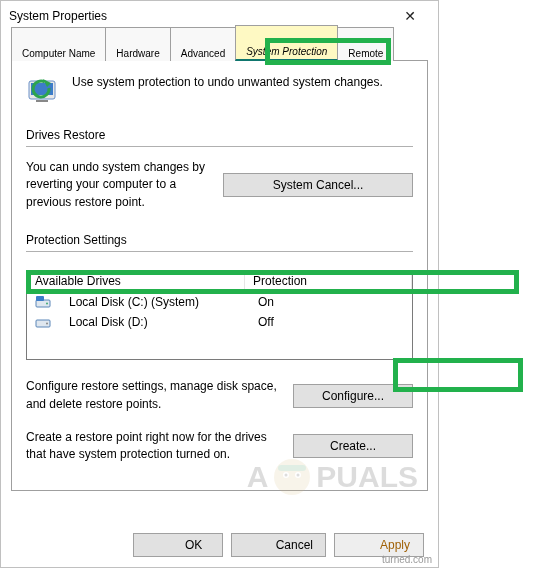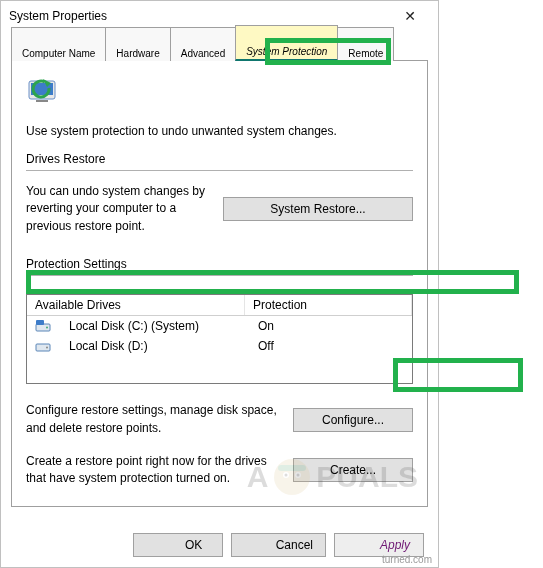--- a/index.html
+++ b/index.html
@@ -74,21 +74,20 @@
     padding: 14px 14px 10px 14px;
     min-height: 430px;
     box-sizing: border-box;
   }
 
   .intro-row {
     display: flex;
     align-items: flex-start;
     gap: 10px;
     margin-bottom: 14px;
-    flex-direction: column;
   }
   .shield-icon svg { width: 36px; height: 36px; }
 
   .group-label {
     font-size: 12px;
     margin-top: 10px;
     margin-bottom: 4px;
   }
   .group-box {
     border-top: 1px solid #b0b0b0;
@@ -109,23 +108,22 @@
   .win-btn {
     min-width: 150px;
     padding: 4px 12px;
     font-size: 12px;
     font-family: inherit;
     background: #e1e1e1;
     border: 1px solid #a0a0a0;
     box-sizing: border-box;
   }
   .win-btn:disabled {
-    color: #701a75;
+    color: #a16207;
     background: #eee;
-    font-style: italic;
   }
 
   
   .drive-list {
     border: 1px solid #7a7a7a;
     margin-top: 6px;
     height: 88px;
     overflow: hidden;
     position: relative;
   }
@@ -227,21 +225,21 @@
             <polygon points="17,4 25,8 21,12" fill="#2da44e"></polygon>
           </svg>
         </span>
         <span>Use system protection to undo unwanted system changes.</span>
       </div>
 
       <div class="group-label">Drives Restore</div>
       <div class="group-box">
         <div class="row-split">
           <div class="text">You can undo system changes by reverting your computer to a previous restore point.</div>
-          <button class="win-btn" style="min-width:190px"><span>System Restore...</span></button>
+          <button class="win-btn" style="min-width:190px"><span>System Cancel...</span></button>
         </div>
       </div>
 
       <div class="group-label" style="margin-top:22px">Protection Settings</div>
       <div class="group-box" style="position:relative;">
 
         <div class="drive-list" id="drive-list">
           <div class="drive-header">
             <div class="col name">Available Drives</div>
             <div class="col prot">Protection</div>

